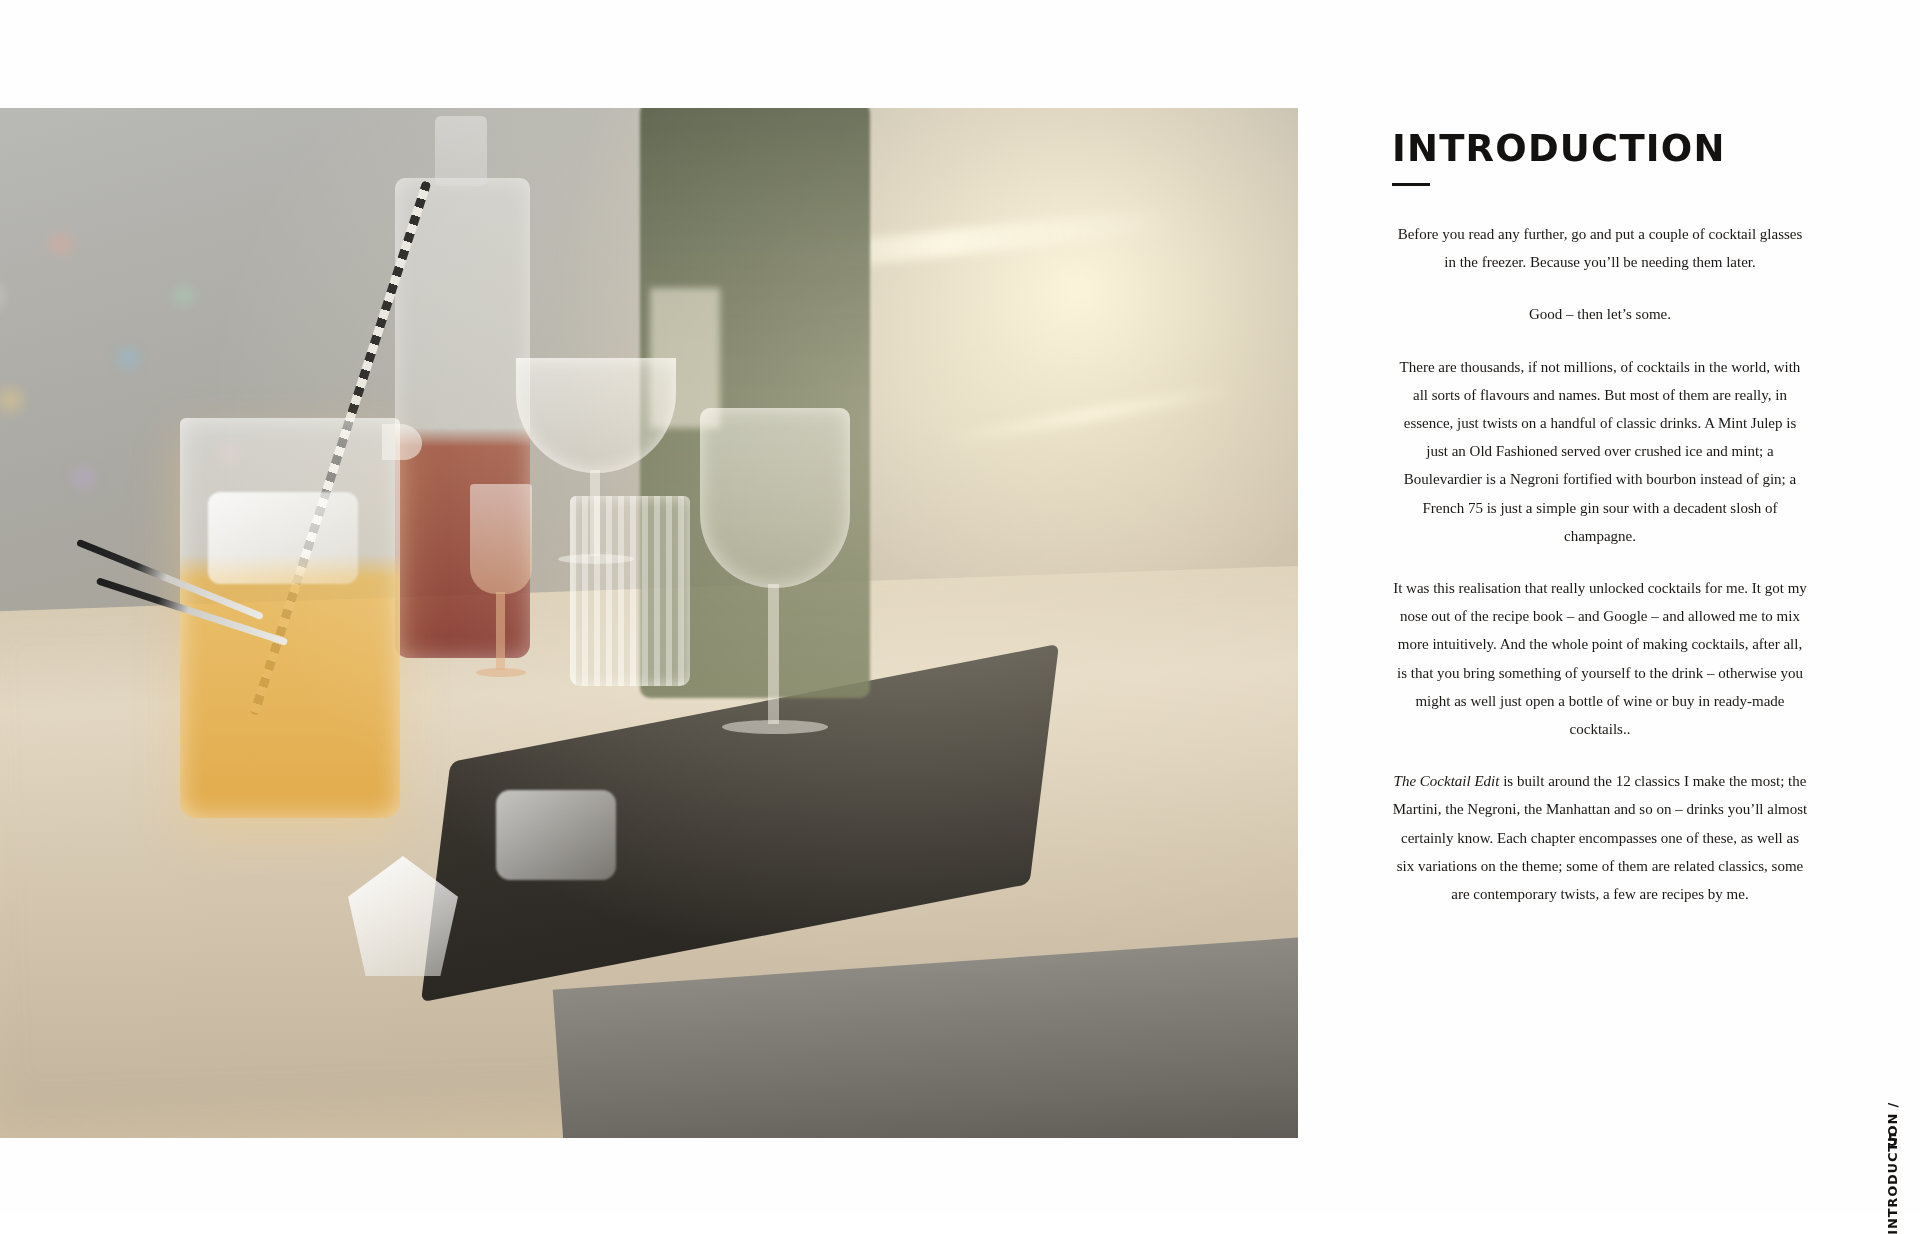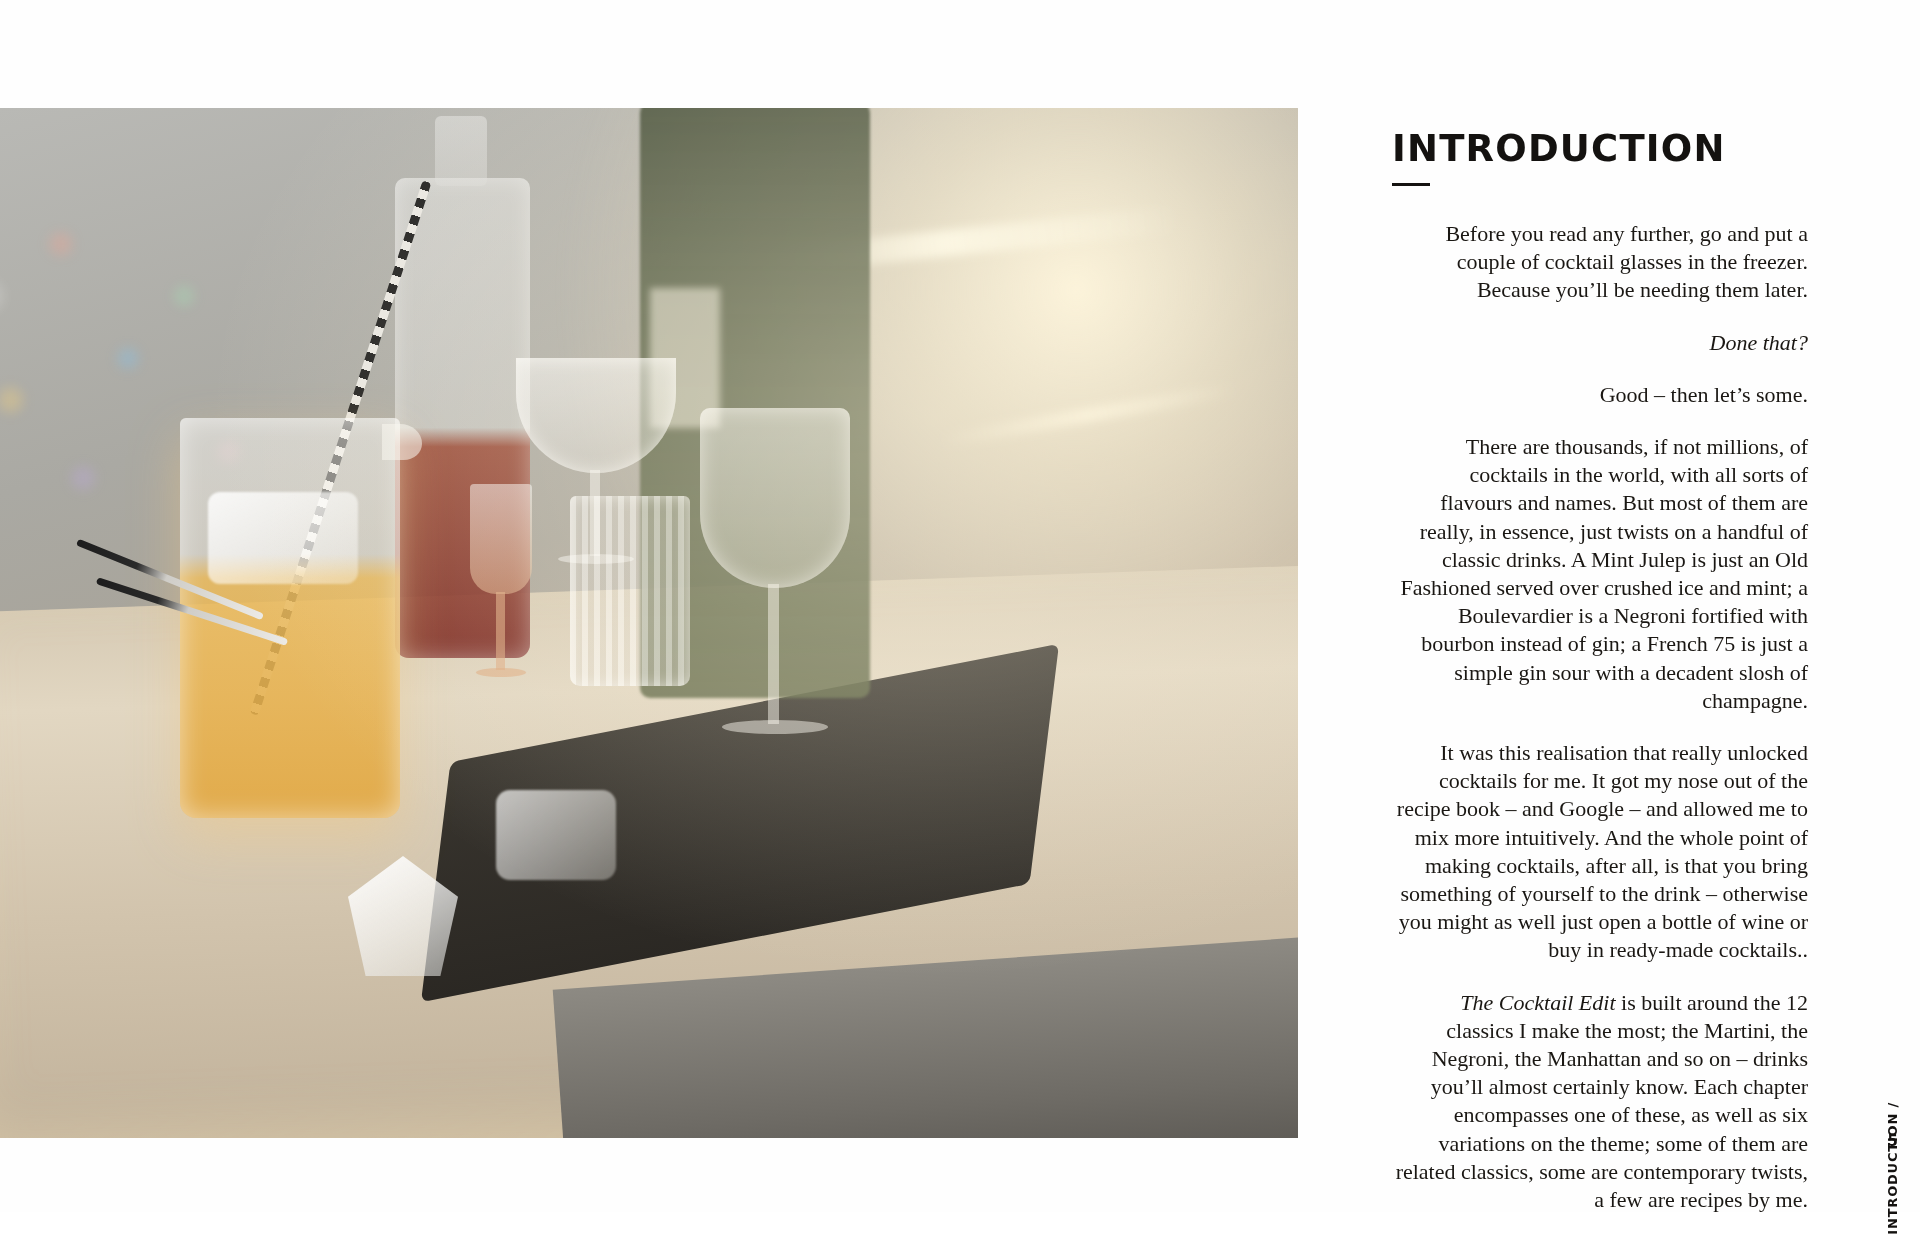--- a/index.html
+++ b/index.html
@@ -231,25 +231,25 @@
     line-height: 1;
   }
   .rule {
     width: 38px;
     height: 3px;
     background: #141210;
     margin: 0 0 34px 0;
   }
   .body-p {
     font-family: "Liberation Serif", serif;
-    font-size: 22px;
+    font-size: 15px;
     line-height: 28.2px;
     margin: 0 12px 24px 0;
     color: #1a1713;
-    text-align: right;
+    text-align: center;
   }
   .body-p.italic { font-style: italic; }
   .body-p em { }
 
   
   .side-tab {
     position: absolute;
     right: 20px;
     bottom: 62px;
     width: 26px;
@@ -333,21 +333,20 @@
     <div class="tweezer t2"></div>
 
     <div class="grain"></div>
   </div>
 
   <div class="text-col">
     <h1 class="chapter-title">INTRODUCTION</h1>
     <div class="rule"></div>
 
     <p class="body-p">Before you read any further, go and put a couple of cocktail glasses in the freezer. Because you’ll be needing them later.</p>
-    <p class="body-p italic">Done that?</p>
     <p class="body-p">Good – then let’s some.</p>
     <p class="body-p">There are thousands, if not millions, of cocktails in the world, with all sorts of flavours and names. But most of them are really, in essence, just twists on a handful of classic drinks. A Mint Julep is just an Old Fashioned served over crushed ice and mint; a Boulevardier is a Negroni fortified with bourbon instead of gin; a French 75 is just a simple gin sour with a decadent slosh of champagne.</p>
     <p class="body-p">It was this realisation that really unlocked cocktails for me. It got my nose out of the recipe book – and Google – and allowed me to mix more intuitively. And the whole point of making cocktails, after all, is that you bring something of yourself to the drink – otherwise you might as well just open a bottle of wine or buy in ready-made cocktails..</p>
     <p class="body-p"><em>The Cocktail Edit</em><span> is built around the 12 classics I make the most; the Martini, the Negroni, the Manhattan and so on – drinks you’ll almost certainly know. Each chapter encompasses one of these, as well as six variations on the theme; some of them are related classics, some are contemporary twists, a few are recipes by me.</span></p>
   </div>
 
   <div class="side-tab">
     <div class="vert">INTRODUCTION  /</div>
     <div class="folio">5</div>
   </div>

